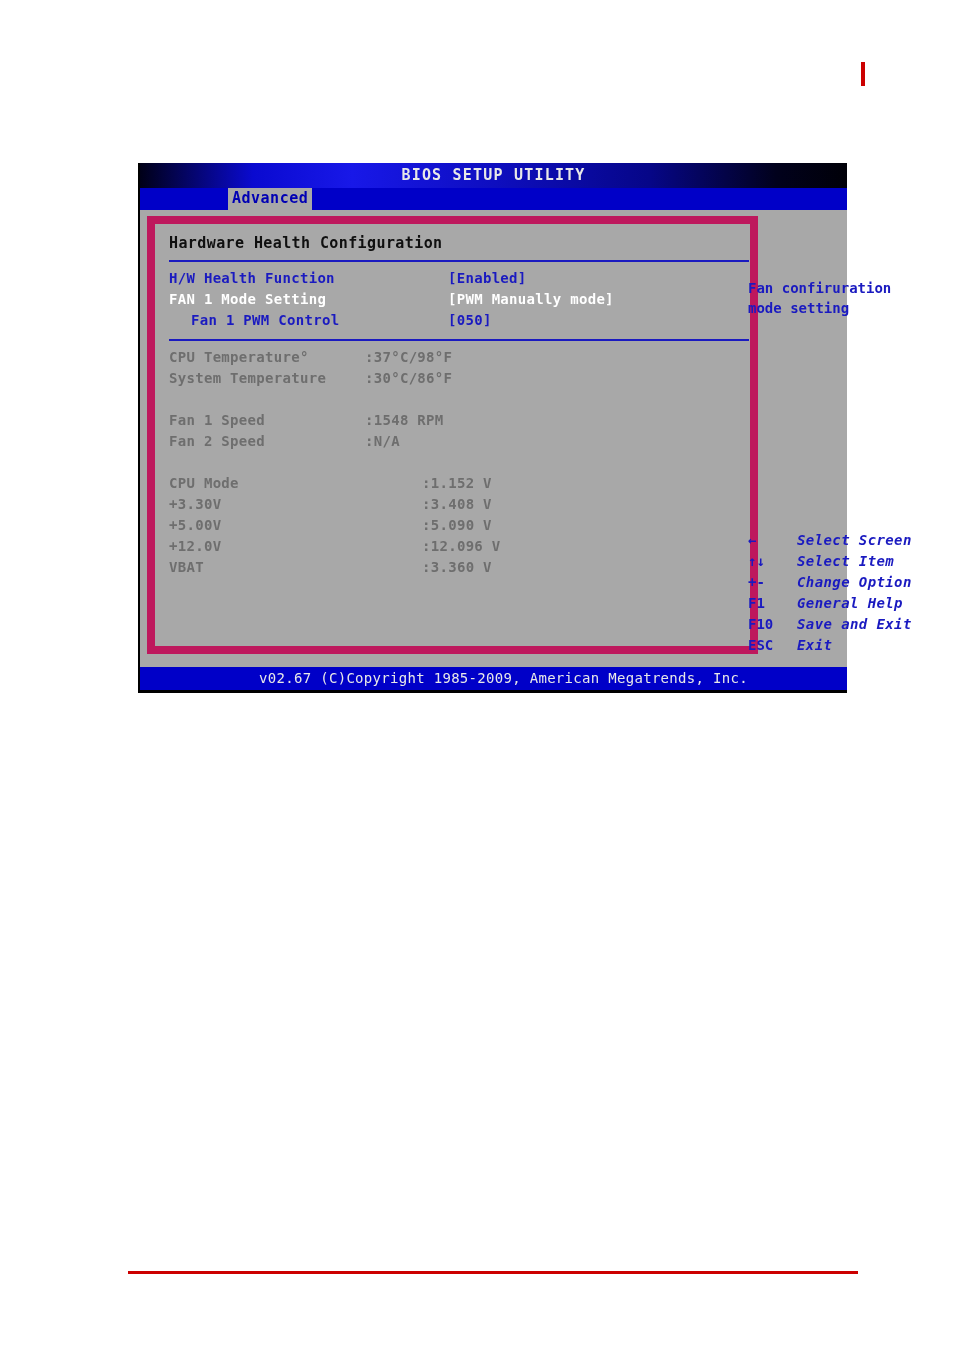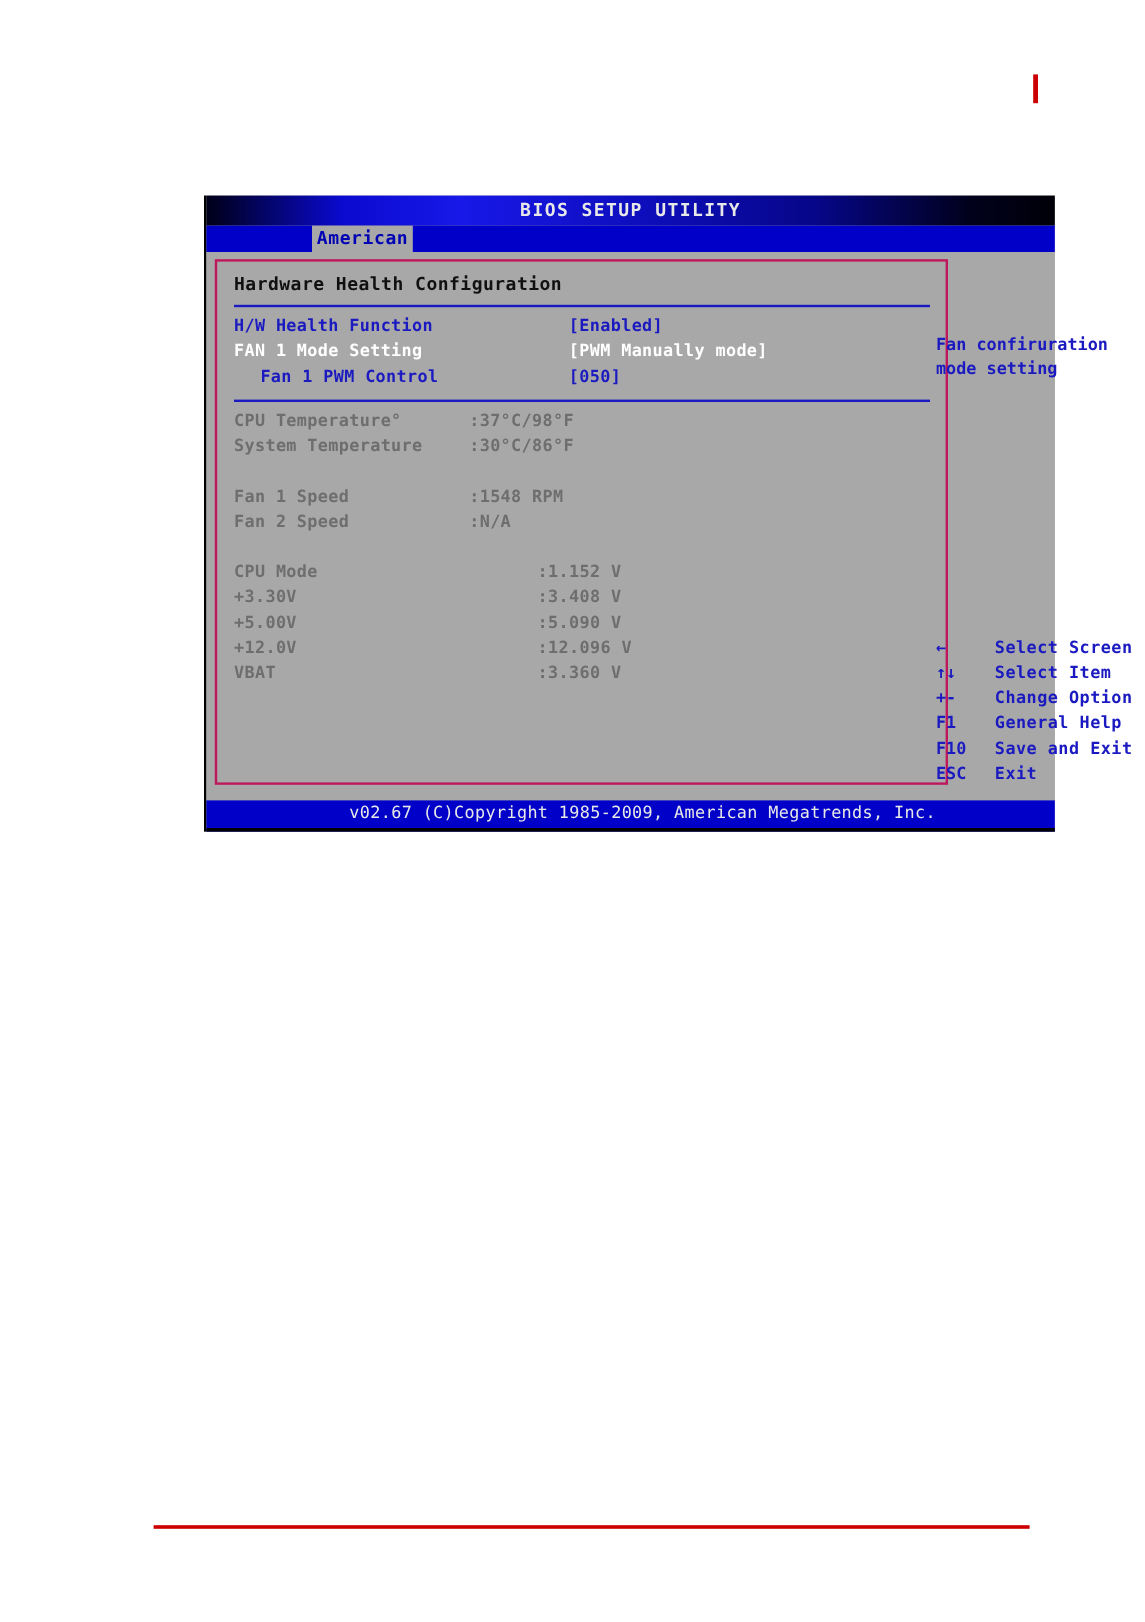--- a/index.html
+++ b/index.html
@@ -37,21 +37,20 @@
   
   .bios {
     position: absolute;
     left: 138px;
     top: 163px;
     width: 709px;
     height: 530px;
     background: #a8a8a8;
     border-left: 2px solid #000000;
     box-sizing: border-box;
-    margin-left: 32px;
   }
 
   .bios-titlebar {
     position: relative;
     height: 25px;
     background: linear-gradient(to right,
       #000018 0%, #0a0ad0 16%, #1818e8 30%,
       #0e0ec0 50%, #060688 72%, #01011c 90%, #000008 100%);
   }
   .bios-title {
@@ -91,21 +90,21 @@
     padding: 6px 5px 0 5px;
     box-sizing: border-box;
   }
 
   .panel-left {
     position: absolute;
     left: 7px;
     top: 6px;
     width: 611px;
     height: 438px;
-    border: 2px solid #be185d;
+    border: 8px solid #be185d;
     box-sizing: border-box;
     padding: 10px 0 16px 12px;
   }
   
   .panel-help {
     position: absolute;
     left: 608px;
     top: 6px;
     width: 78px;
     height: 438px;
@@ -193,20 +192,21 @@
     position: absolute;
     left: 0;
     top: 0;
     width: 40px;
   }
   .key-row .d {
     position: absolute;
     left: 49px;
     top: 0;
     letter-spacing: 0.4px;
+    font-style: italic;
   }
 
   
   .bios-footer {
     position: absolute;
     left: 0;
     bottom: 0;
     width: 100%;
     height: 26px;
     background: #0000c8;
@@ -229,21 +229,21 @@
 <div class="page-red-mark"></div>
 <div class="page-red-rule"></div>
 
 <div class="bios">
 
   <div class="bios-titlebar">
     <div class="bios-title">BIOS SETUP UTILITY</div>
   </div>
 
   <div class="bios-tabbar">
-    <div class="bios-tab">American</div>
+    <div class="bios-tab">Advanced</div>
   </div>
 
   <div class="bios-body">
 
     <div class="panel-left">
 
       <div class="section-title">Hardware Health Configuration</div>
       <div class="divider"></div>
 
       <div class="rows">

